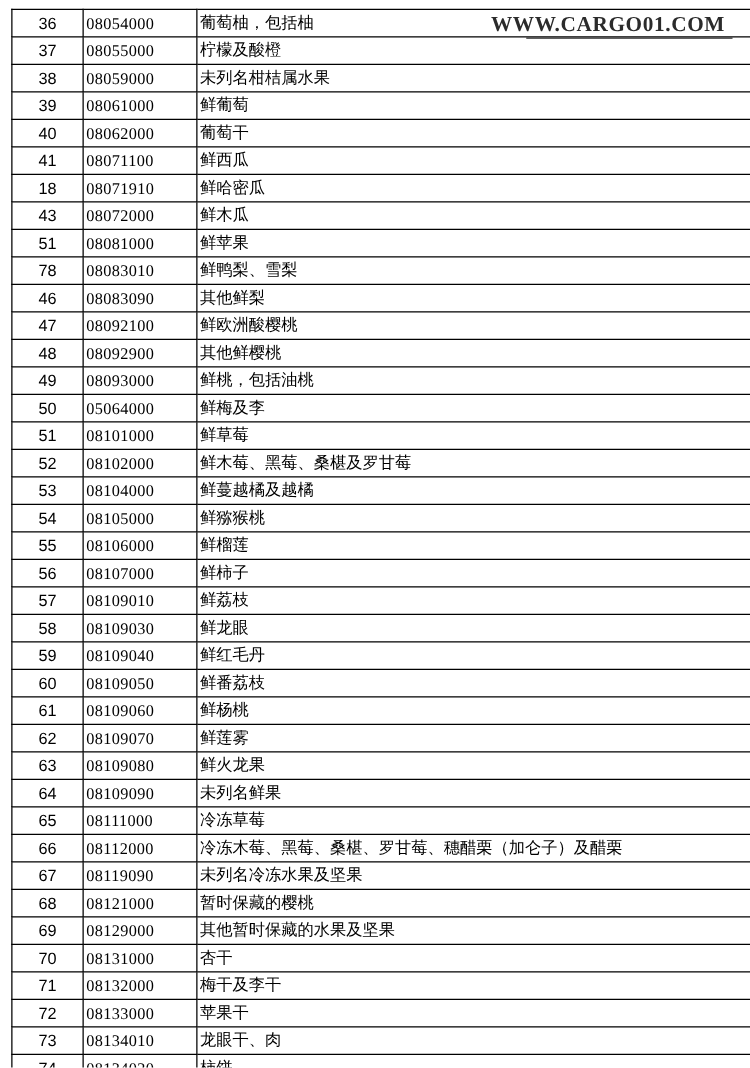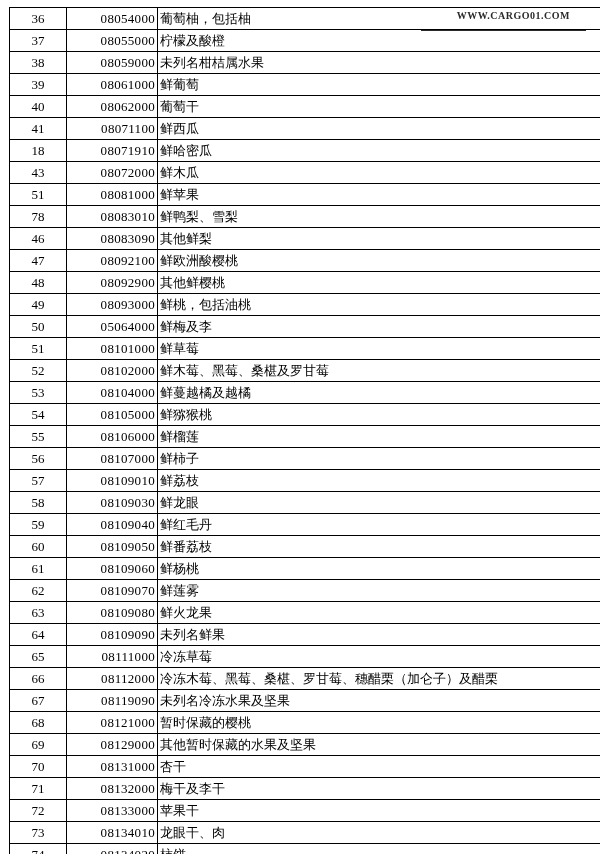--- a/index.html
+++ b/index.html
@@ -17,23 +17,23 @@
   .page {
     position: relative;
     width: 600px;
     height: 854px;
     box-sizing: border-box;
     padding: 6px 9px 0 9px;
   }
   .watermark {
     position: absolute;
     top: 10px;
-    right: 30px;
+    right: 20px;
     font-family: "Liberation Serif", "DejaVu Serif", serif;
-    font-size: 10px;
+    font-size: 17px;
     font-weight: bold;
     letter-spacing: 0.5px;
     color: #2b2b2b;
     z-index: 5;
     white-space: nowrap;
   }
   .watermark-rule {
     position: absolute;
     right: 14px;
     top: 30px;
@@ -54,25 +54,25 @@
     font-size: 13px;
     line-height: 19px;
     padding: 0 2px;
     color: #000;
     overflow: hidden;
     white-space: nowrap;
   }
   td.col-idx {
     width: 52px;
     text-align: center;
-    font-family: Liberation Serif, serif;
+    font-family: Liberation Sans, sans-serif;
   }
   td.col-code {
     width: 86px;
-    text-align: right;
+    text-align: left;
     font-family: "Liberation Serif", "DejaVu Serif", serif;
     letter-spacing: 0.3px;
   }
   td.col-desc {
     width: 444px;
     text-align: left;
     padding-left: 8px;
     font-family: "DejaVu Sans", "Liberation Sans", sans-serif;
     font-size: 12.5px;
   }

